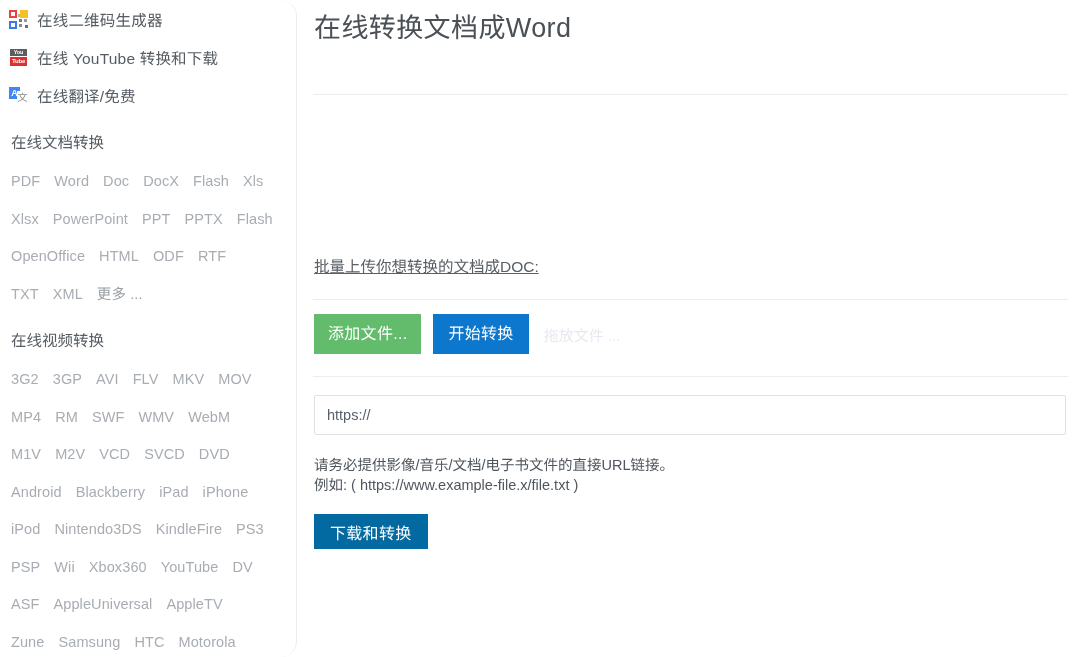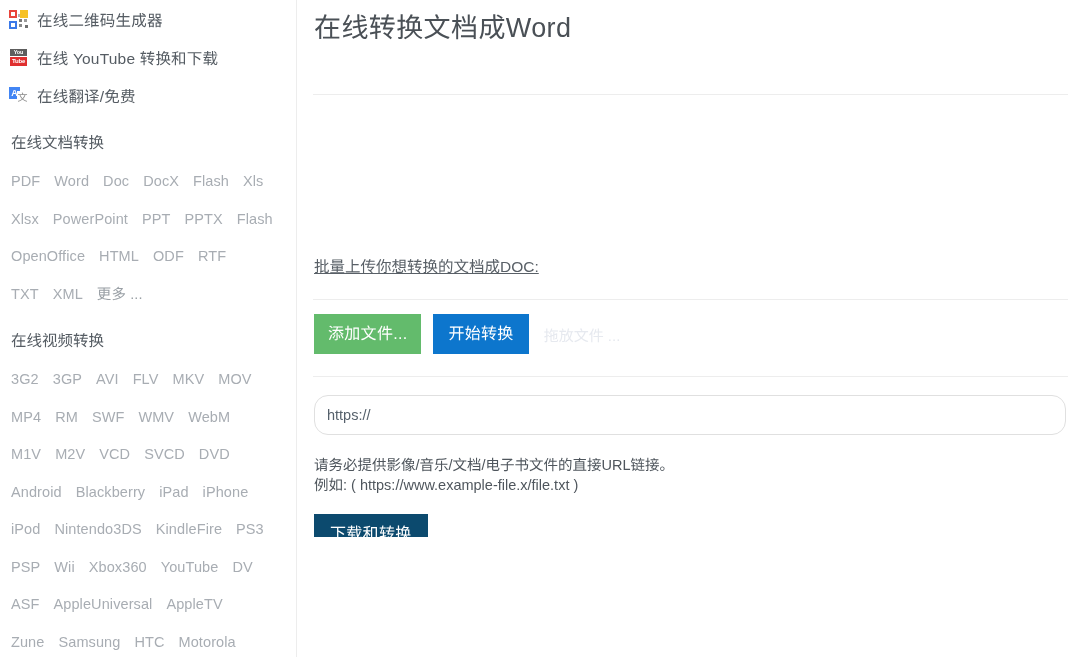--- a/index.html
+++ b/index.html
@@ -28,20 +28,21 @@
   .sidebar {
     position: relative;
     width: 297px;
     min-width: 297px;
     height: 657px;
     box-sizing: border-box;
     padding: 0;
     background: #ffffff;
     border-right: 1px solid #ededed;
     overflow: hidden;
+    border-radius: 16px;
   }
 
   .promo-list {
     padding: 0;
     margin: 0;
   }
   .promo-item {
     display: flex;
     align-items: center;
     height: 38px;
@@ -248,40 +249,40 @@
 
   .url-input {
     display: block;
     box-sizing: border-box;
     width: 752px;
     height: 40px;
     margin-top: 18px;
     margin-left: 1px;
     padding: 0 12px;
     border: 1px solid #e0e0e0;
-    border-radius: 14px;
+    border-radius: 2px;
     background: #ffffff;
     font-size: 14.5px;
     font-family: "Liberation Sans", "DejaVu Sans", sans-serif;
     color: #55606b;
     outline: none;
   }
   .url-input::placeholder { color: #55606b; }
 
   .hint {
     margin-top: 20px;
     padding-left: 1px;
     font-size: 14.5px;
     line-height: 20px;
     color: #4f565d;
     white-space: nowrap;
   }
   .btn-download {
-    background: #0c4a6e;
-    height: 23px;
+    background: #0369a1;
+    height: 35px;
     line-height: 39px;
     padding: 0 16px;
     margin-top: 19px;
     margin-left: 1px;
   }
 </style>
 </head>
 <body>
 
 <div class="page">

